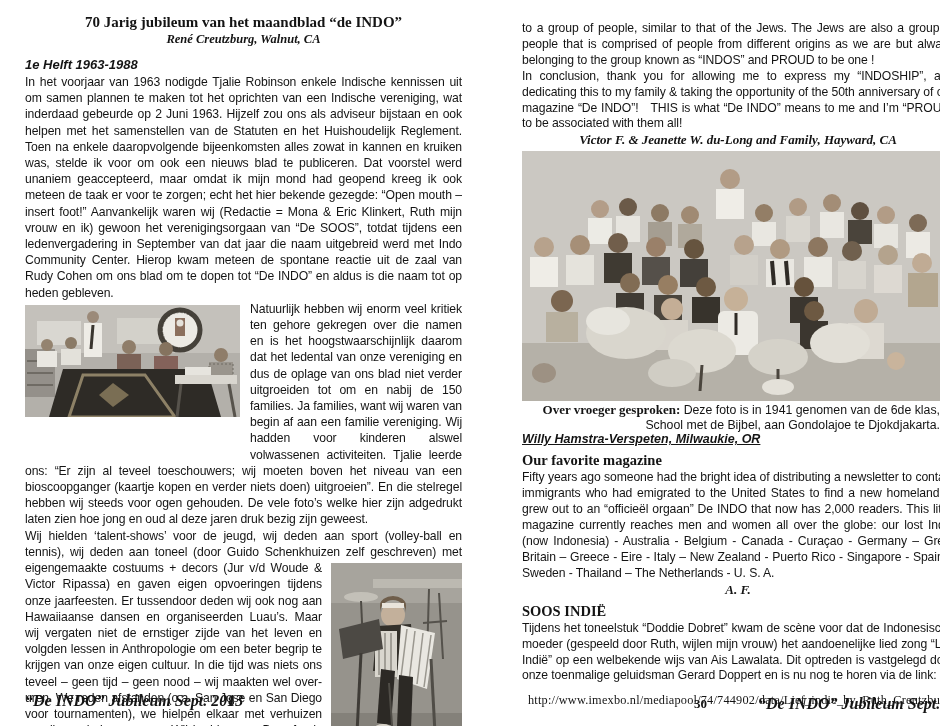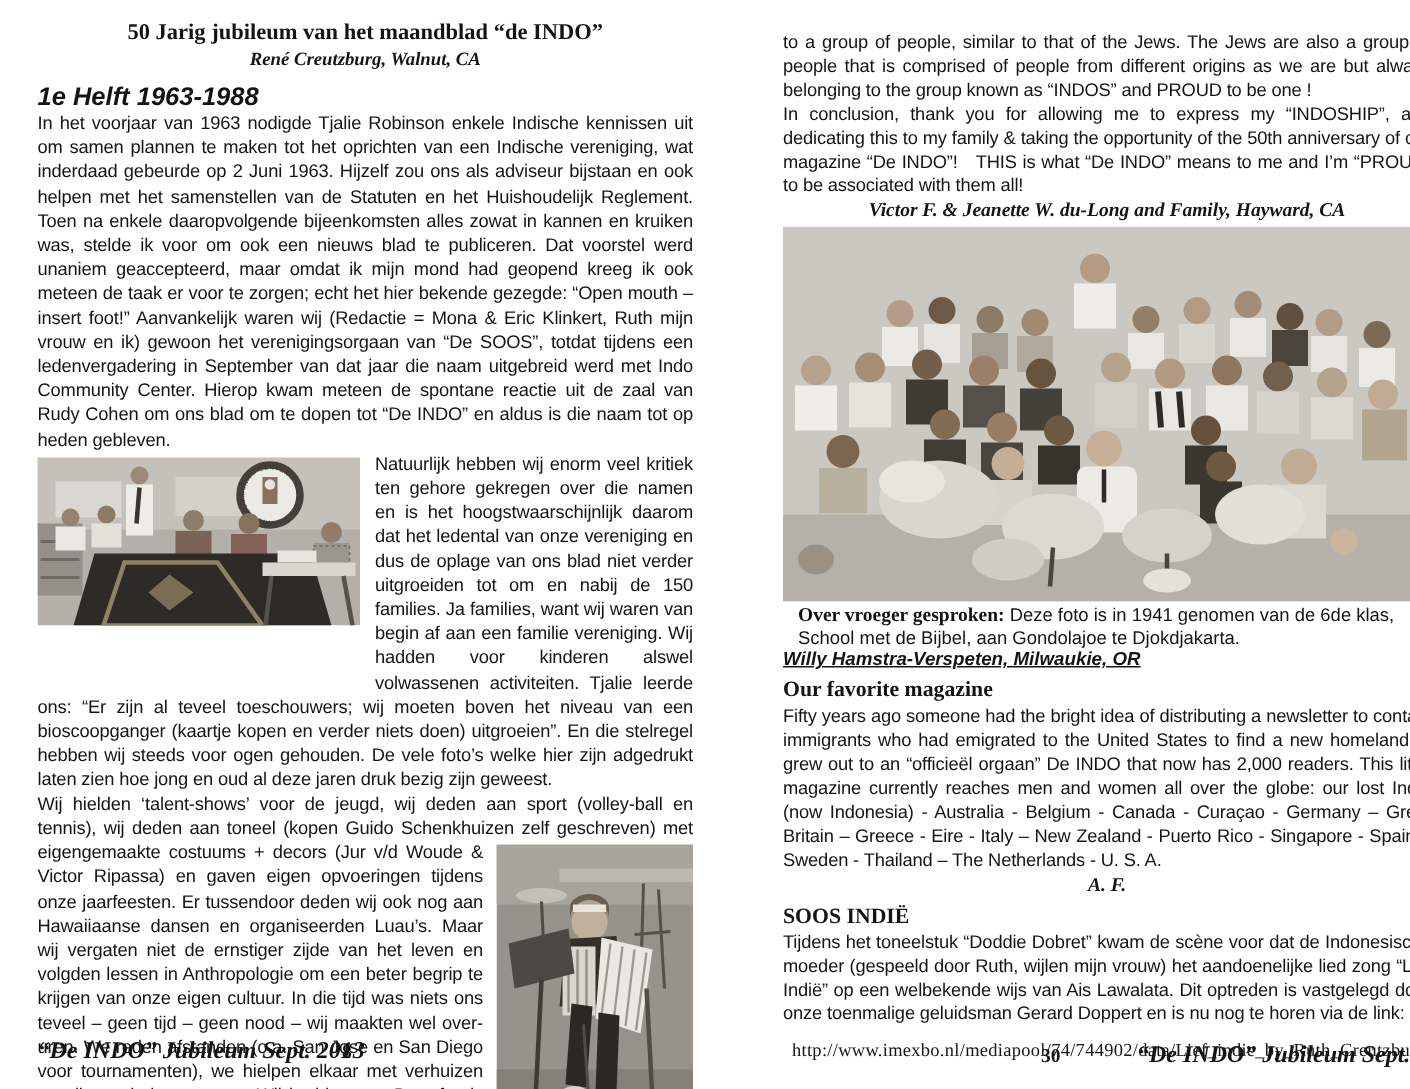--- a/index.html
+++ b/index.html
@@ -12,41 +12,41 @@
   .page-right{left:522px;width:432px;padding-top:21px;}
   .article-title{
     font-family:"Liberation Serif",serif;font-weight:bold;font-size:15px;
     text-align:center;margin:0;line-height:18px;
   }
   .byline{
     font-family:"Liberation Serif",serif;font-weight:bold;font-style:italic;
     font-size:12.5px;text-align:center;margin:1px 0 10px;line-height:15px;
   }
   .section-heading{
-    font-size:17px;font-weight:bold;font-style:italic;margin:2px 0 1px;line-height:16px;
+    font-size:13px;font-weight:bold;font-style:italic;margin:2px 0 1px;line-height:16px;
   }
   p.body{
     font-size:12.2px;line-height:16.2px;text-align:justify;margin:0;
     letter-spacing:-0.1px;
   }
   .page-right p.body{line-height:15.9px;}
   .sig-serif{
     font-family:"Liberation Serif",serif;font-weight:bold;font-style:italic;
     font-size:13px;text-align:center;margin:0;line-height:16px;
   }
   .sig-sans{
     font-weight:bold;font-style:italic;font-size:12.5px;text-align:left;
     margin:0 2px 0 0;line-height:15px;text-decoration:underline;
   }
   .photo-frame{display:block;}
   .photo-meeting{float:left;width:215px;height:112px;margin:4px 10px 44px 0;}
   .photo-accordion{float:right;width:131px;height:189px;margin:3px 0 2px 9px;}
   .photo-class{width:418px;height:250px;margin:3px auto 0 0;}
   .caption{
-    text-align:left;font-size:12.3px;line-height:14.5px;margin:2px 14px 0 10px;
+    text-align:right;font-size:12.3px;line-height:14.5px;margin:2px 14px 0 10px;
   }
   .caption-bold{font-family:"Liberation Serif",serif;font-weight:bold;font-size:13px;}
   .sub-heading{
     font-family:"Liberation Serif",serif;font-weight:bold;font-size:14.5px;
     margin:5px 0 2px;line-height:16px;
   }
   .url-line{
     font-family:"Liberation Serif",serif;font-size:12.3px;margin:9px 0 0 6px;
     line-height:15px;letter-spacing:0.2px;
   }
@@ -61,21 +61,21 @@
     font-size:13px;line-height:14px;
   }
   .page-number.pl{left:228px;top:694px;}
   .page-number.pr{left:694px;top:697px;}
   .clearfix::after{content:"";display:block;clear:both;}
 </style>
 </head>
 <body>
 
 <div class="page page-left">
-  <h1 class="article-title">50 Jarig jubileum van het maandblad “de INDO”</h1>
+  <h1 class="article-title">70 Jarig jubileum van het maandblad “de INDO”</h1>
   <div class="byline">René Creutzburg, Walnut, CA</div>
   <h2 class="section-heading">1e Helft 1963-1988</h2>
 
   <p class="body">In het voorjaar van 1963 nodigde Tjalie Robinson enkele Indische kennissen uit om samen plannen te maken tot het oprichten van een Indische vereniging, wat inderdaad gebeurde op 2 Juni 1963. Hijzelf zou ons als adviseur bijstaan en ook helpen met het samenstellen van de Statuten en het Huishoudelijk Reglement. Toen na enkele daaropvolgende bijeenkomsten alles zowat in kannen en kruiken was, stelde ik voor om ook een nieuws blad te publiceren. Dat voorstel werd unaniem geaccepteerd, maar omdat ik mijn mond had geopend kreeg ik ook meteen de taak er voor te zorgen; echt het hier bekende gezegde: “Open mouth – insert foot!” Aanvankelijk waren wij (Redactie = Mona &amp; Eric Klinkert, Ruth mijn vrouw en ik) gewoon het verenigingsorgaan van “De SOOS”, totdat tijdens een ledenvergadering in September van dat jaar die naam uitgebreid werd met Indo Community Center. Hierop kwam meteen de spontane reactie uit de zaal van Rudy Cohen om ons blad om te dopen tot “De INDO” en aldus is die naam tot op heden gebleven.</p>
 
   <p class="body clearfix">
     <svg class="photo-frame photo-meeting" viewBox="0 0 215 112" xmlns="http://www.w3.org/2000/svg" preserveAspectRatio="none">
       <rect x="0" y="0" width="215" height="112" fill="#b3b0aa"></rect>
       <rect x="0" y="0" width="215" height="48" fill="#c4c1bb"></rect>
       <rect x="12" y="16" width="44" height="24" fill="#d9d7d1"></rect>
@@ -111,21 +111,21 @@
       <polygon points="58,70 120,70 150,112 44,112" fill="none" stroke="#8d8166" stroke-width="3"></polygon>
       <polygon points="88,78 104,90 88,102 74,90" fill="#7a6e54"></polygon>
       <rect x="150" y="70" width="62" height="9" fill="#d9d6cf"></rect>
       <line x1="156" y1="79" x2="152" y2="112" stroke="#57534c" stroke-width="3"></line>
       <line x1="204" y1="79" x2="210" y2="112" stroke="#57534c" stroke-width="3"></line>
       <rect x="160" y="62" width="26" height="8" fill="#e6e4de"></rect>
     </svg><span>Natuurlijk hebben wij enorm veel kritiek ten gehore gekregen over die namen en is het hoogstwaarschijnlijk daarom dat het ledental van onze vereniging en dus de oplage van ons blad niet verder uitgroeiden tot om en nabij de 150 families. Ja families, want wij waren van begin af aan een familie vereniging. Wij hadden voor kinderen alswel volwassenen activiteiten. Tjalie leerde ons: “Er zijn al teveel toeschouwers; wij moeten boven het niveau van een bioscoopganger (kaartje kopen en verder niets doen) uitgroeien”. En die stelregel hebben wij steeds voor ogen gehouden. De vele foto’s welke hier zijn adgedrukt laten zien hoe jong en oud al deze jaren druk bezig zijn geweest.</span>
   </p>
 
   <p class="body clearfix">
-    <span>Wij hielden ‘talent-shows’ voor de jeugd, wij deden aan sport (volley-ball en tennis), wij deden aan toneel (kopen Guido Schenkhuizen zelf geschreven) met </span><svg class="photo-frame photo-accordion" viewBox="0 0 131 189" xmlns="http://www.w3.org/2000/svg" preserveAspectRatio="none">
+    <span>Wij hielden ‘talent-shows’ voor de jeugd, wij deden aan sport (volley-ball en tennis), wij deden aan toneel (door Guido Schenkhuizen zelf geschreven) met </span><svg class="photo-frame photo-accordion" viewBox="0 0 131 189" xmlns="http://www.w3.org/2000/svg" preserveAspectRatio="none">
       <rect x="0" y="0" width="131" height="189" fill="#96938c"></rect>
       <rect x="0" y="0" width="131" height="40" fill="#a7a49d"></rect>
       <rect x="42" y="16" width="89" height="9" fill="#bcb9b1"></rect>
       <rect x="0" y="150" width="131" height="39" fill="#84817a"></rect>
       <ellipse cx="30" cy="34" rx="17" ry="5" fill="#c3c0b8"></ellipse>
       <line x1="30" y1="38" x2="32" y2="80" stroke="#4e4b45" stroke-width="2"></line>
       <line x1="98" y1="26" x2="96" y2="96" stroke="#55524c" stroke-width="2"></line>
       <line x1="108" y1="30" x2="112" y2="96" stroke="#55524c" stroke-width="2"></line>
       <line x1="92" y1="60" x2="116" y2="58" stroke="#55524c" stroke-width="2"></line>
       <circle cx="62" cy="52" r="12" fill="#c3b09b"></circle>

